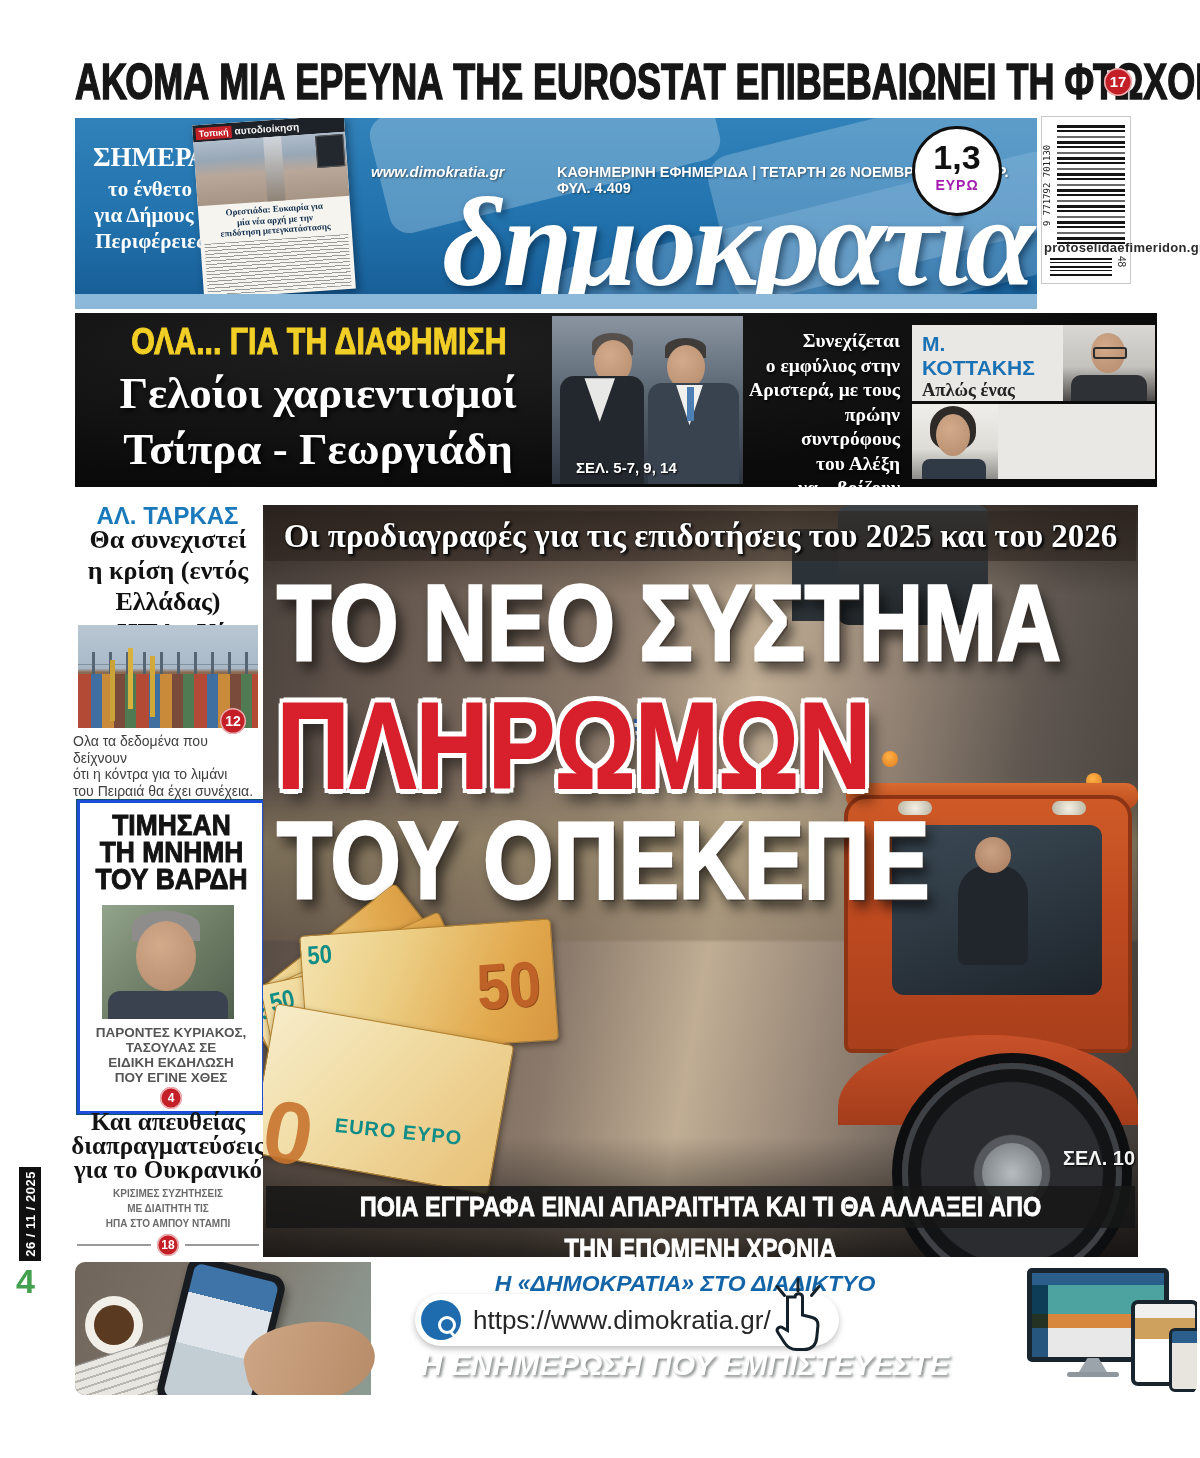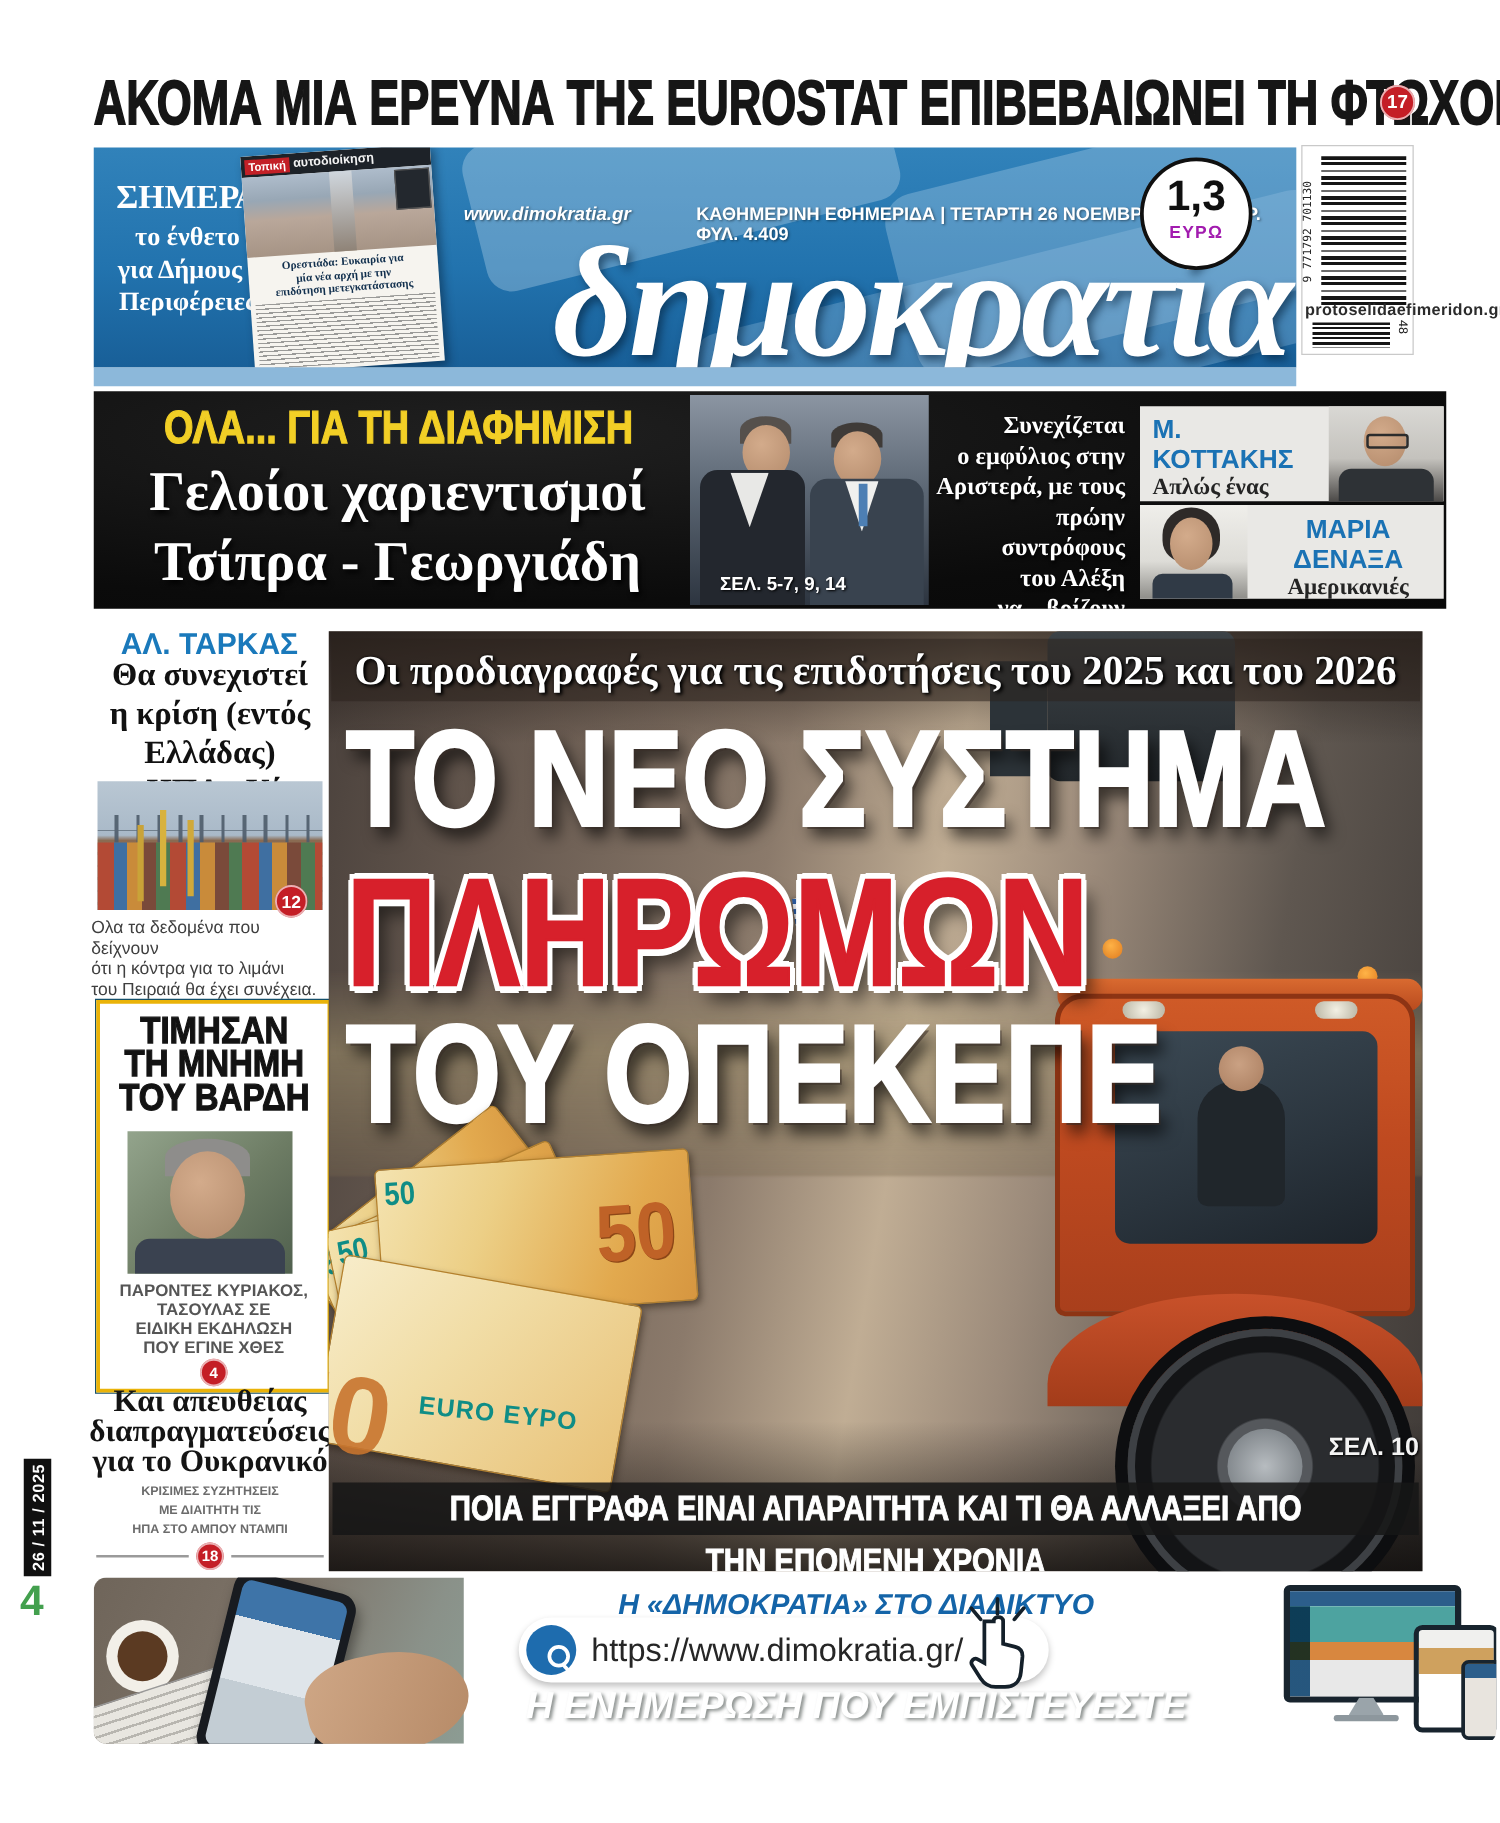--- a/index.html
+++ b/index.html
@@ -129,21 +129,21 @@
      linear-gradient(180deg,transparent 55%,#5d6b78 56%,transparent 58%);opacity:.9;}
   #port-containers{position:absolute;left:0;top:48%;width:100%;height:52%;background:
      repeating-linear-gradient(90deg,#b34a35 0 13px,#3f6fa1 13px 24px,#c98b3a 24px 36px,#7a4a3a 36px 47px,#4f7a52 47px 58px),
      repeating-linear-gradient(180deg,rgba(0,0,0,0) 0 8px,rgba(0,0,0,.25) 8px 10px);}
   #port-crane-yellow{position:absolute;left:28%;top:22%;width:5px;height:60%;background:#d8b23e;
      box-shadow:22px 8px 0 #d0a93a,-18px 12px 0 #c9a338;}
   #lc-crisis-badge{left:220px;top:708px;width:26px;height:26px;font-size:14px;line-height:26px;}
   #lc-crisis-caption{left:73px;top:733px;width:190px;text-align:left;font-size:14px;line-height:16.5px;
      color:#3f3f3f;}
   #vardis-box{left:77px;top:800px;width:182px;height:308px;background:#fff;
-     border:3px solid #eab308;box-shadow:0 0 0 1px #15506b;}
+     border:3px solid #1d4ed8;box-shadow:0 0 0 1px #15506b;}
   #vardis-headline{position:absolute;left:0;top:8px;width:100%;text-align:center;font-size:30px;
      font-weight:bold;color:#131313;line-height:27px;}
   #vardis-headline .cx{transform:scaleX(.88);-webkit-text-stroke:1px #131313;}
   #vardis-photo{position:absolute;left:22px;top:102px;width:132px;height:114px;overflow:hidden;
      background:linear-gradient(135deg,#93a48c 0%,#6d7c64 55%,#50604e 100%);}
   #vardis-head{left:34px;top:16px;width:60px;height:70px;}
   #vardis-hair{position:absolute;left:30px;top:6px;width:68px;height:30px;border-radius:50% 50% 0 0;background:#8e8d8b;}
   #vardis-suit{position:absolute;left:6px;bottom:0;width:120px;height:28px;border-radius:12px 12px 0 0;background:#3a4250;}
   #vardis-caption{position:absolute;left:0;top:222px;width:100%;text-align:center;font-size:13.5px;
      line-height:15px;color:#55555%;color:#555;font-weight:bold;}
@@ -367,25 +367,20 @@
           <div id="col1-glasses"></div>
           <div id="col1-suit"></div>
         </div>
       </div>
       <div class="col-card">
         <div id="col2-photo">
           <div id="col2-hair"></div>
           <div id="col2-head" class="head"></div>
           <div id="col2-top"></div>
         </div>
-        <div id="col2-text">
-          <div class="col-name">ΜΑΡΙΑ ΔΕΝΑΞΑ</div>
-          <div class="col-title serif pre">Αμερικανιές
-χωρίς ουσία</div>
-        </div>
       </div>
     </div>
   </div>
 
   <div id="lc-author" class="abs">ΑΛ. ΤΑΡΚΑΣ</div>
   <div id="lc-crisis-headline" class="abs serif pre">Θα συνεχιστεί
 η κρίση (εντός
 Ελλάδας)
 με ΗΠΑ - Κίνα</div>
   <div id="lc-port-photo" class="abs">

